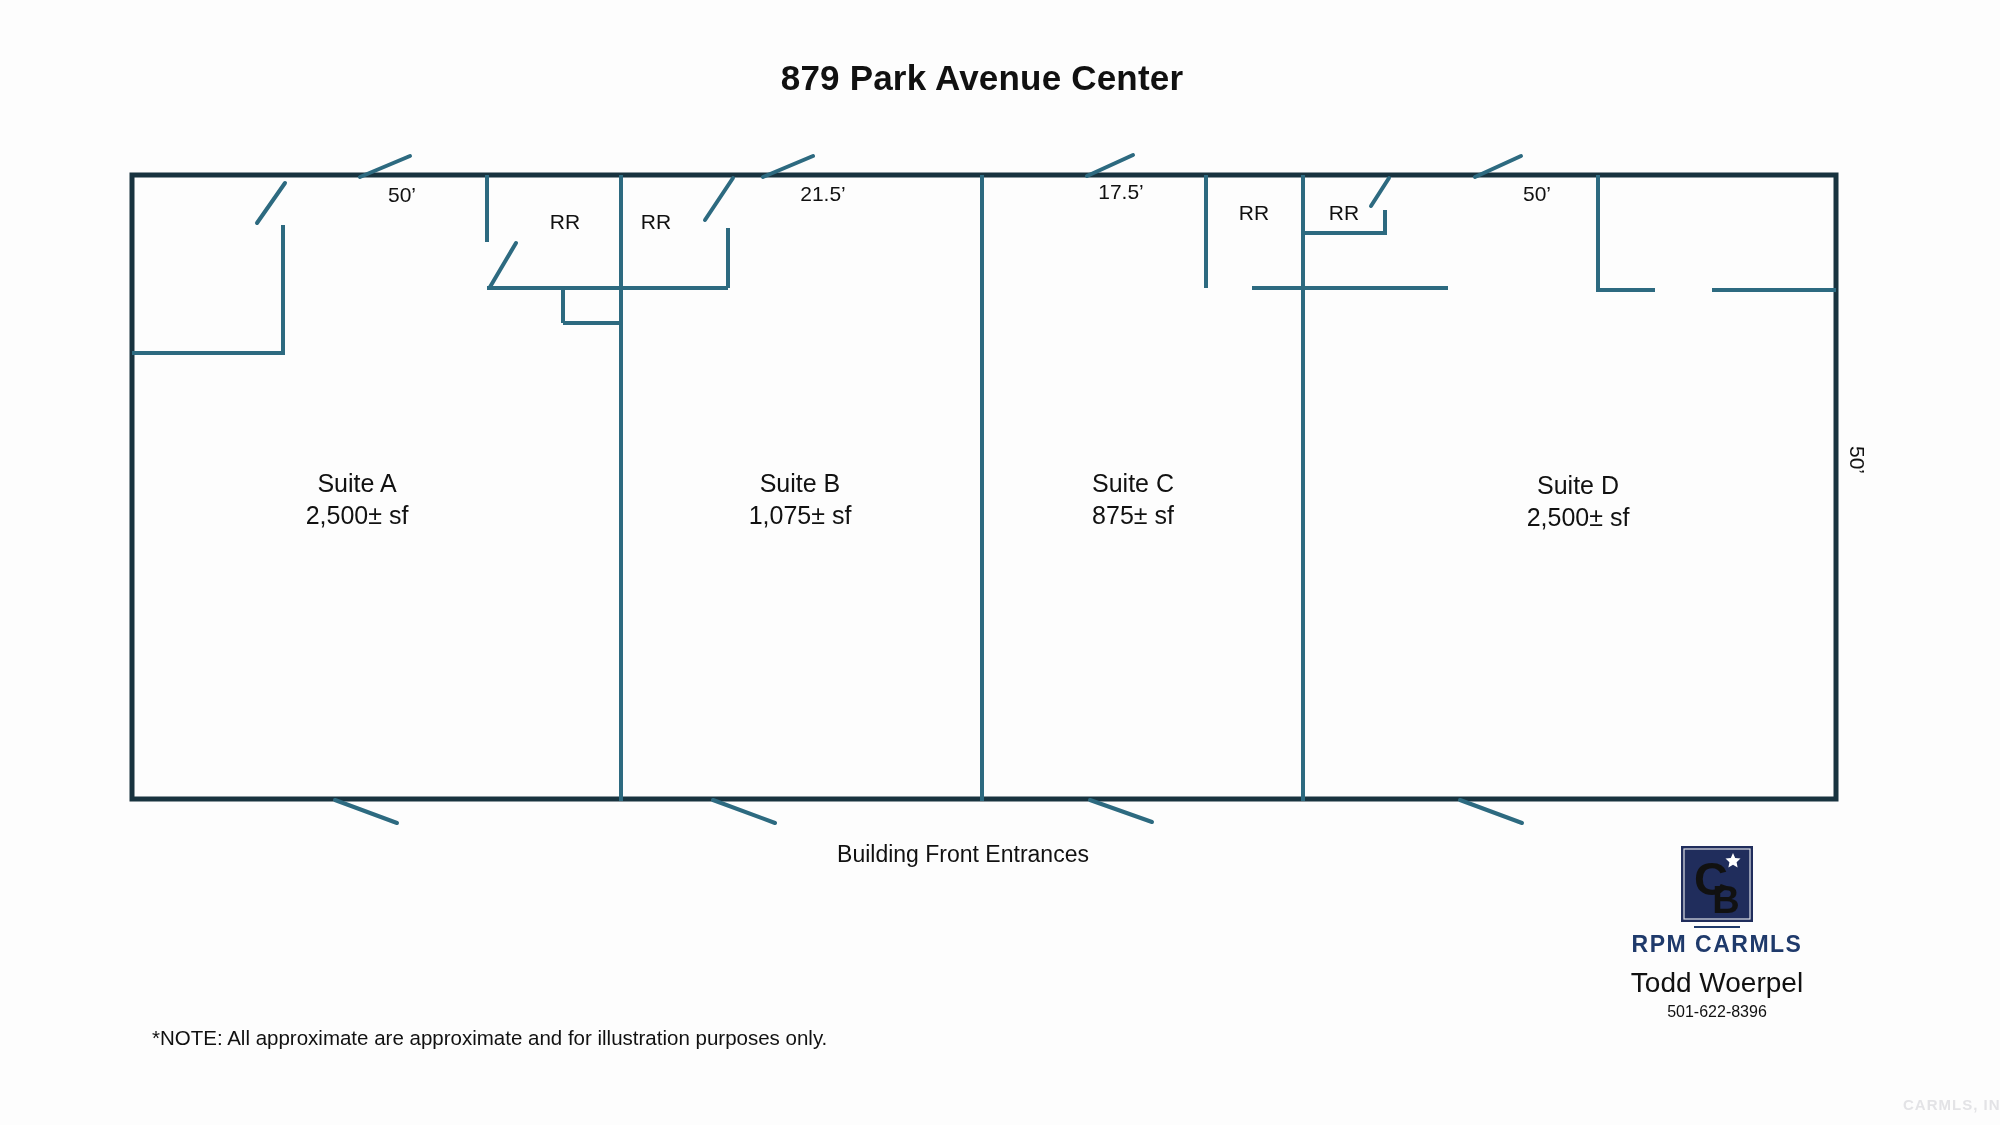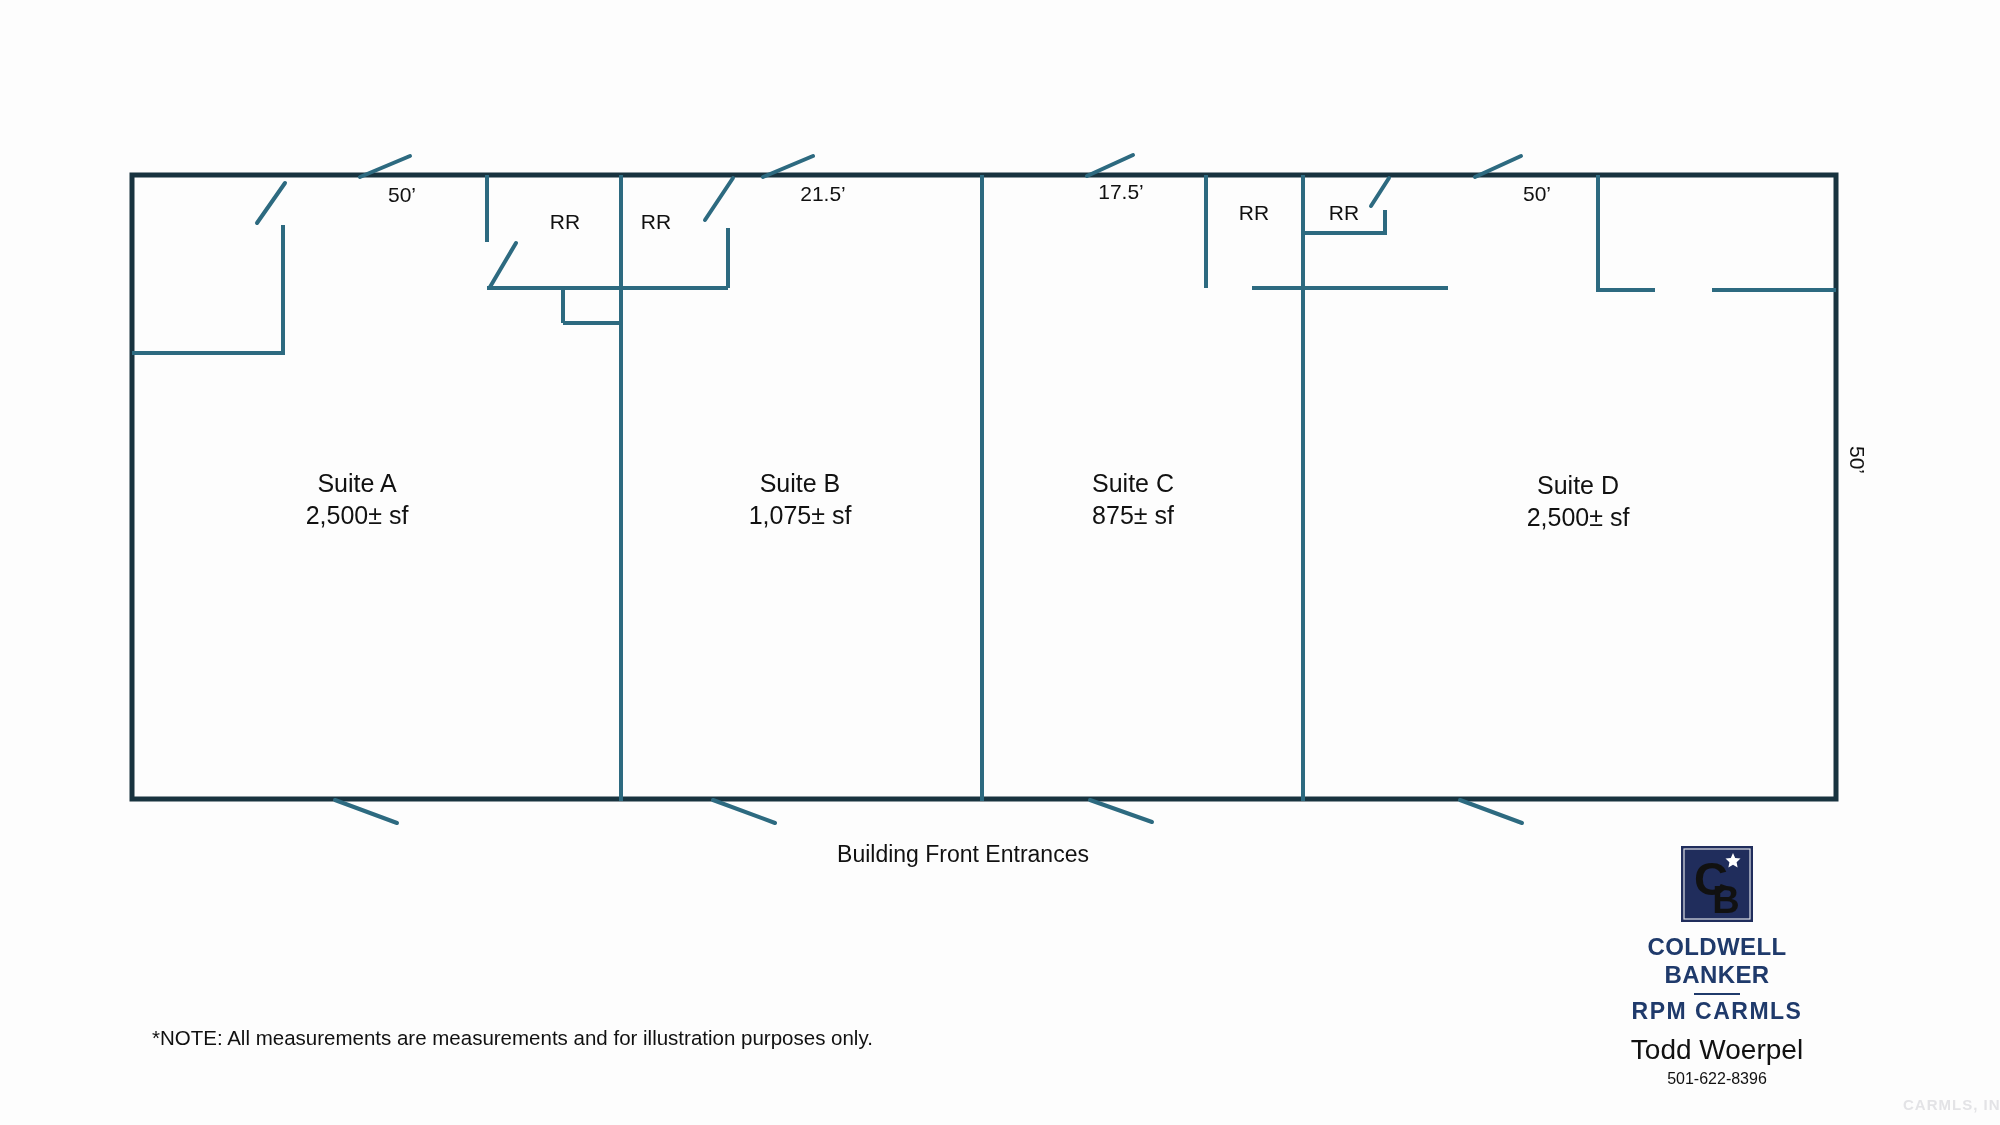--- a/index.html
+++ b/index.html
@@ -31,20 +31,21 @@
   .watermark{
     position:absolute;left:1903px;top:1096px;font-size:15px;font-weight:700;
     color:#e3e3e6;letter-spacing:1px;white-space:nowrap;
   }
 </style>
 </head>
 <body>
 
 <div class="page">
 
+  <div class="title">879 Park Avenue Center</div>
 
   <svg class="plan-svg" width="2000" height="1125" viewBox="0 0 2000 1125">
 
     <g fill="none" stroke-width="5" stroke="#18333f">
       <rect x="132" y="175" width="1704" height="624"></rect>
     </g>
 
     <g fill="none" stroke-width="4" stroke="#2d6a80">
       <line x1="621" y1="175" x2="621" y2="801"></line>
       <line x1="982" y1="175" x2="982" y2="801"></line>
@@ -108,31 +109,30 @@
       <text class="suite-area" x="800" y="524">1,075± sf</text>
       <text class="suite-name" x="1133" y="492">Suite C</text>
       <text class="suite-area" x="1133" y="524">875± sf</text>
       <text class="suite-name" x="1578" y="494">Suite D</text>
       <text class="suite-area" x="1578" y="526">2,500± sf</text>
     </g>
 
     <text class="ent" x="963" y="862" text-anchor="middle">Building Front Entrances</text>
   </svg>
 
-  <div class="note">*NOTE: All measurements are measurements and for illustration purposes only.</div>
+  <div class="note">*NOTE: All approximate are approximate and for illustration purposes only.</div>
 
   <div class="brand">
     <svg class="logo" width="72" height="76" viewBox="0 0 72 76">
       <rect x="0" y="0" width="72" height="76" fill="#202d5c"></rect>
       <rect x="3" y="3" width="66" height="70" fill="none" stroke="#ffffff" stroke-width="1.2" opacity="0.85"></rect>
       <text x="30" y="49" text-anchor="middle" fill="#ffffff" font-size="47" font-weight="700" font-family="Liberation Sans, sans-serif">C</text>
       <text x="45" y="67" text-anchor="middle" fill="#ffffff" font-size="38" font-weight="700" font-family="Liberation Sans, sans-serif">B</text>
       <polygon fill="#ffffff" points="52,7 54.2,11.9 59.5,12.6 55.6,16.2 56.6,21.4 52,18.8 47.4,21.4 48.4,16.2 44.5,12.6 49.8,11.9"></polygon>
     </svg>
-    <div class="company">COLDWELL BANKER</div>
     <div class="rule"></div>
     <div class="group">RPM CARMLS</div>
     <div class="agent">Todd Woerpel</div>
     <div class="phone">501-622-8396</div>
   </div>
 
   <div class="watermark">CARMLS, INC</div>
 
 </div>
 

